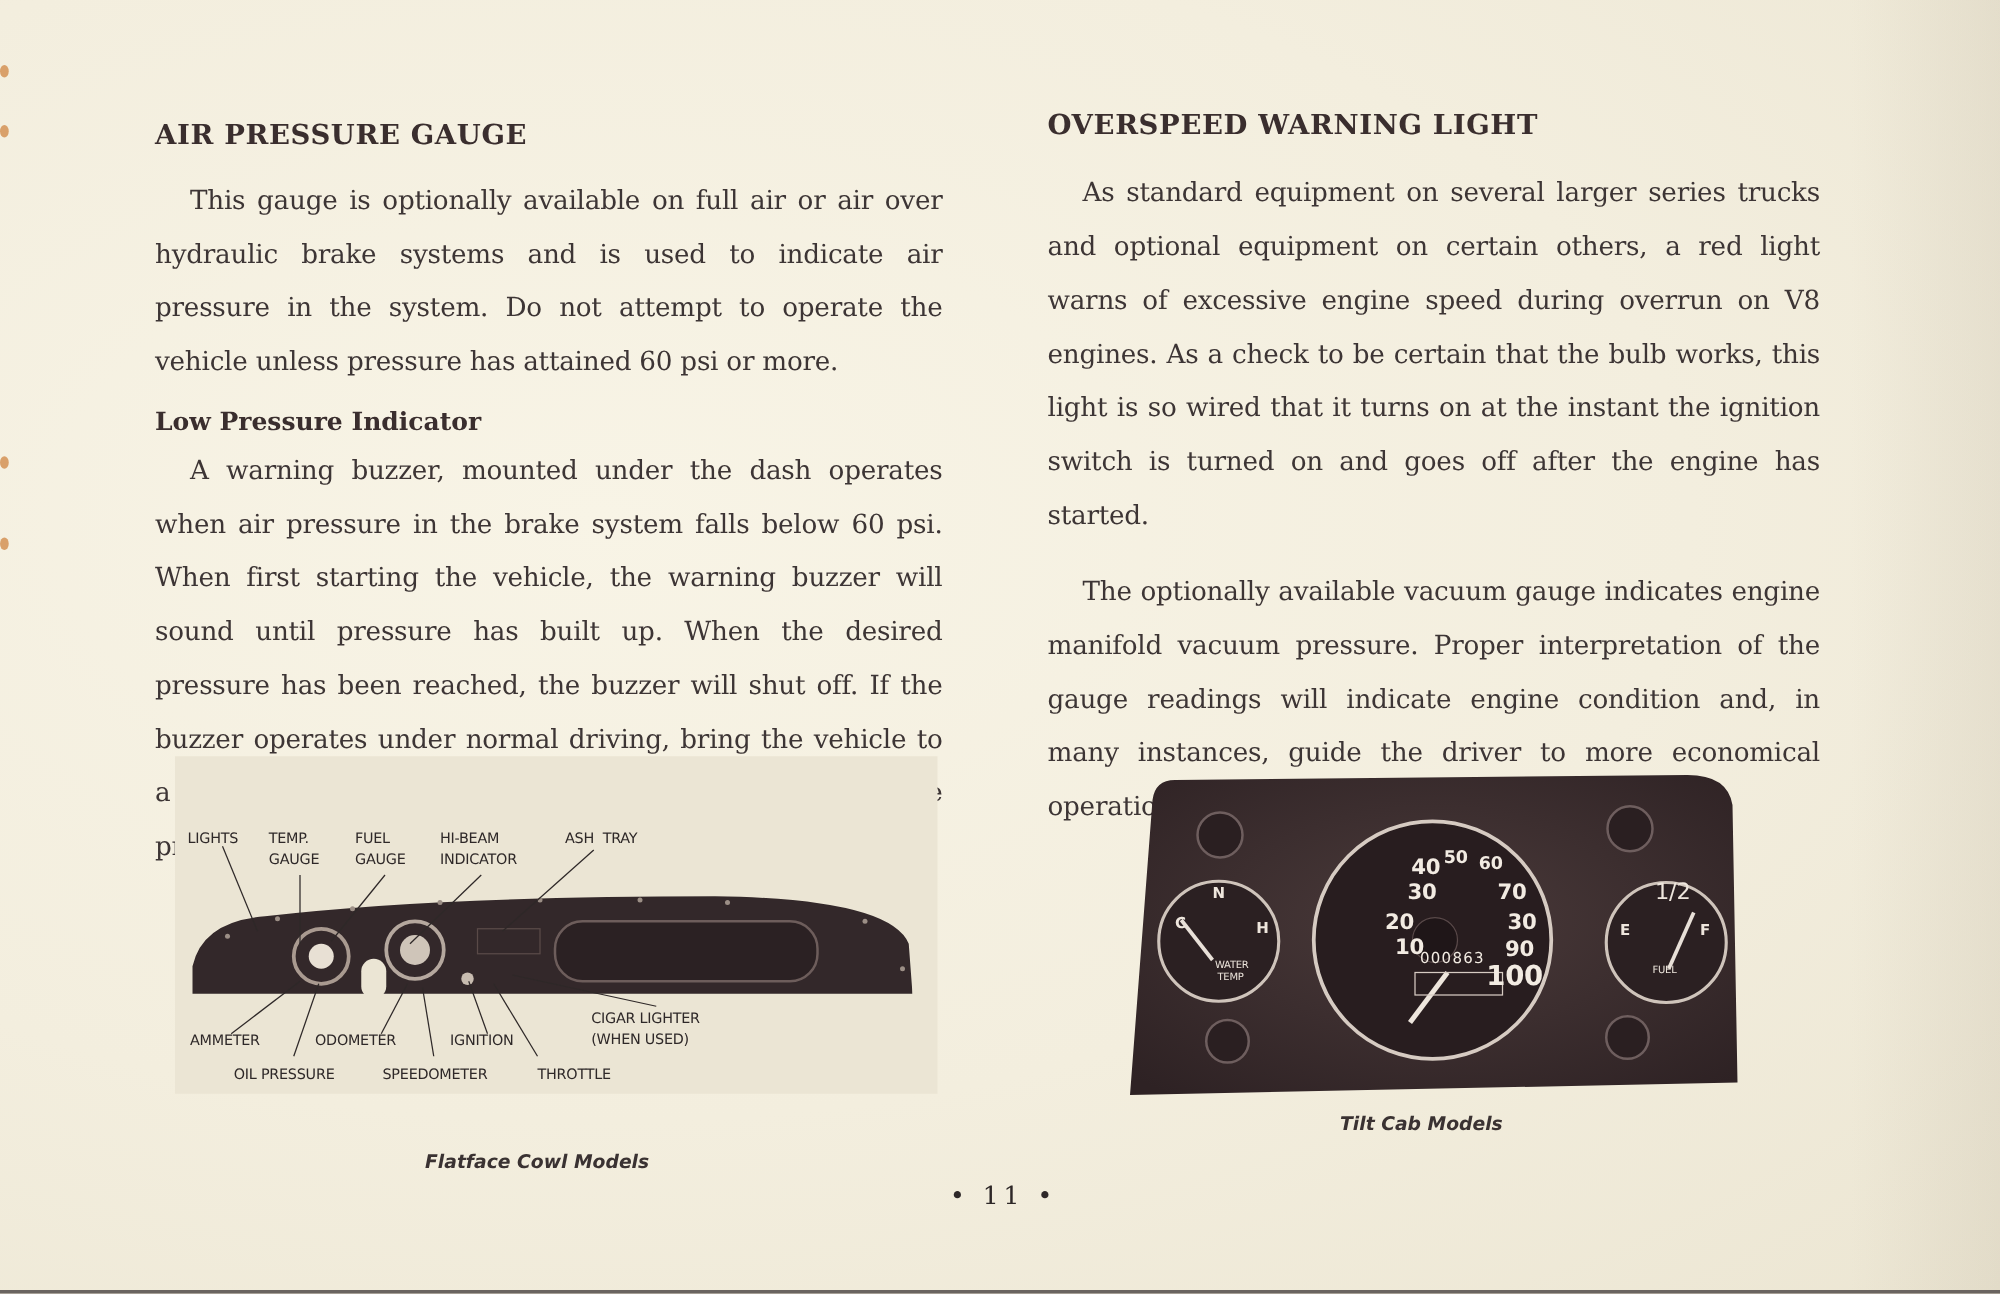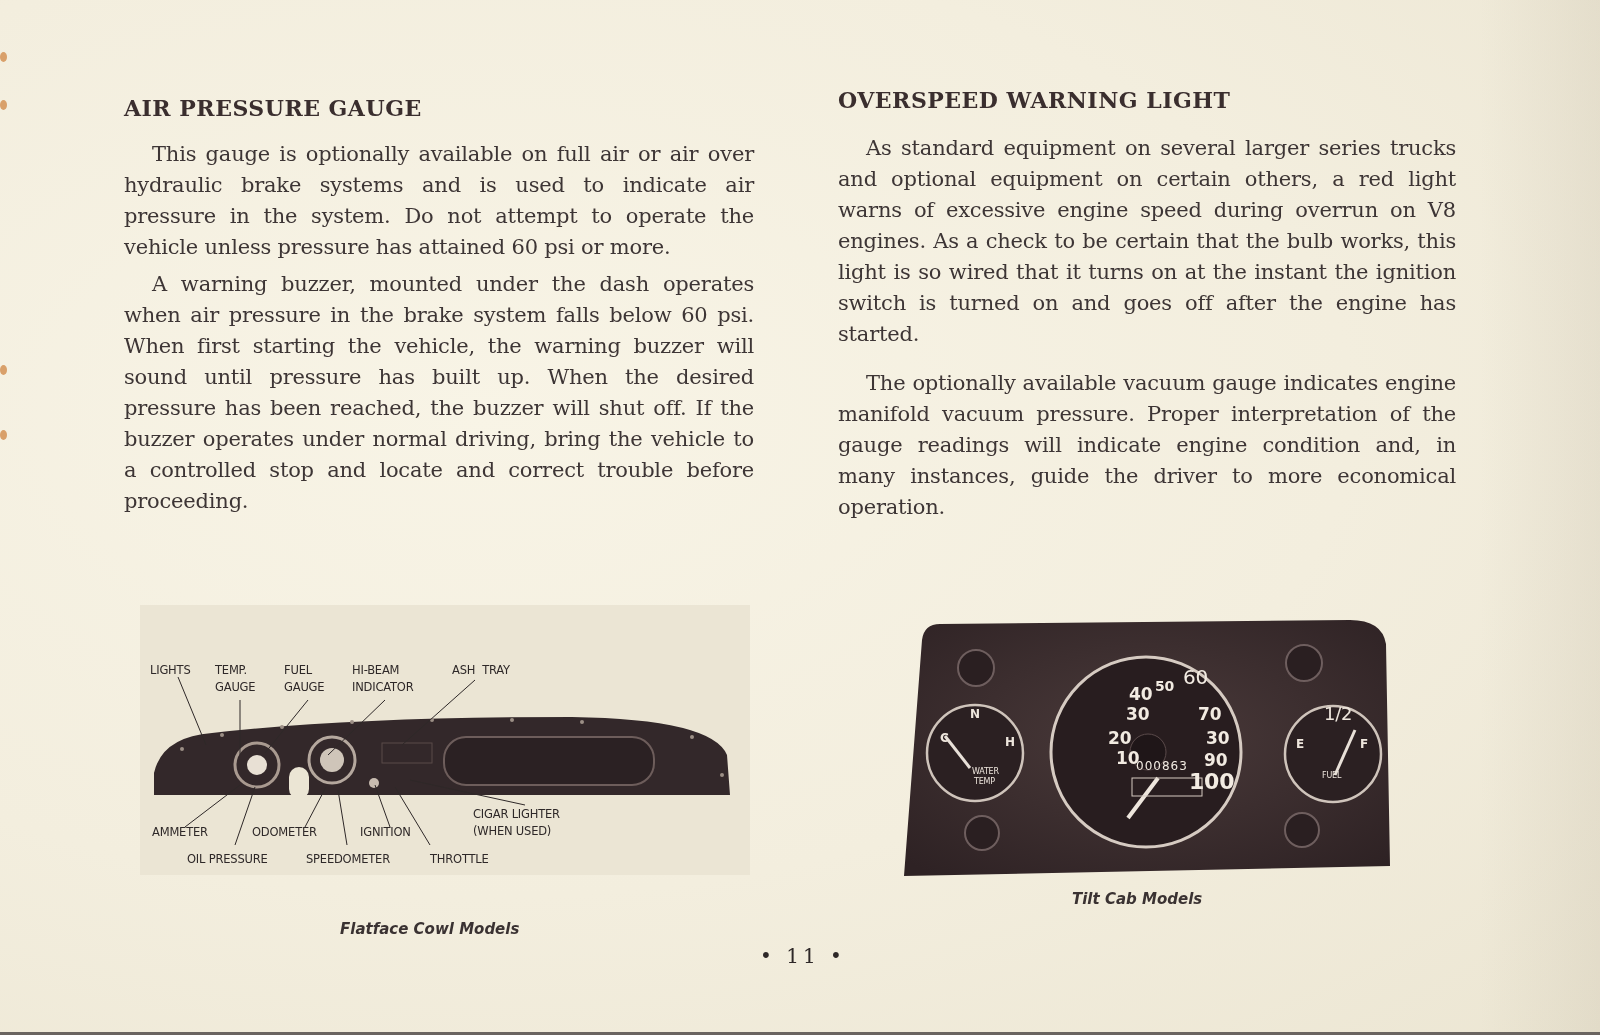--- a/index.html
+++ b/index.html
@@ -30,21 +30,21 @@
 
   h2.heading {
     font-family: "DejaVu Serif", serif; font-weight: bold;
     font-size: 22px; letter-spacing: 0.5px; margin: 0; color: #3a2e2e;
   }
   h3.subheading {
     font-family: "DejaVu Serif", serif; font-weight: bold;
     font-size: 20px; margin: 0; color: #3a2e2e;
   }
   p.body-text {
-    margin: 0; font-size: 21px; line-height: 31px;
+    margin: 0; font-size: 21px; line-height: 43px;
     text-align: justify; text-indent: 28px; color: #3d3535;
     letter-spacing: -0.2px;
   }
 
   #h-air { margin-top: 4px; }
   #p-air { margin-top: 18px; }
   #h-low { margin-top: 14px; }
   #p-low { margin-top: 6px; }
   #h-over { margin-top: 4px; }
   #p-over { margin-top: 20px; }
@@ -81,20 +81,21 @@
 <div class="page">
   <div class="right-shade"></div>
   <div class="stain" style="top:52px"></div>
   <div class="stain" style="top:100px"></div>
   <div class="stain" style="top:365px"></div>
   <div class="stain" style="top:430px"></div>
 
   <div class="col col-left">
     <h2 id="h-air" class="heading">AIR PRESSURE GAUGE</h2>
     <p id="p-air" class="body-text">This gauge is optionally available on full air or air over hydraulic brake systems and is used to indicate air pressure in the system. Do not attempt to operate the vehicle unless pressure has attained 60 psi or more.</p>
+    <h3 id="h-low" class="subheading">Low Pressure Indicator</h3>
     <p id="p-low" class="body-text">A warning buzzer, mounted under the dash operates when air pressure in the brake system falls below 60 psi. When first starting the vehicle, the warning buzzer will sound until pressure has built up. When the desired pressure has been reached, the buzzer will shut off. If the buzzer operates under normal driving, bring the vehicle to a controlled stop and locate and correct trouble before proceeding.</p>
   </div>
 
   <div class="figure-left">
     <svg class="dash-panel" viewBox="0 0 578 82" width="578" height="82">
       <path d="M2 80 L2 58 Q10 22 60 18 Q200 2 420 2 Q560 4 575 40 L578 80 Z" fill="#33282a"></path>
       <rect x="137" y="52" width="20" height="32" rx="10" fill="#ebe5d4"></rect>
       <circle cx="105" cy="50" r="22" fill="none" stroke="#a99a90" stroke-width="3"></circle>
       <circle cx="105" cy="50" r="10" fill="#e8e0d4"></circle>
       <circle cx="180" cy="45" r="23" fill="none" stroke="#b5a89e" stroke-width="3"></circle>
@@ -191,21 +192,21 @@
     <div class="fig-label" style="left:105px;top:116px;color:#eee6dd;font-size:12px;font-weight:bold">H</div>
     <div class="fig-label" style="left:72px;top:146px;color:#eee6dd;font-size:8px">WATER</div>
     <div class="fig-label" style="left:74px;top:156px;color:#eee6dd;font-size:8px">TEMP</div>
 
     
     <div class="fig-label" style="left:216px;top:132px;color:#f2ebe2;font-size:17px;font-weight:bold">10</div>
     <div class="fig-label" style="left:208px;top:112px;color:#f2ebe2;font-size:17px;font-weight:bold">20</div>
     <div class="fig-label" style="left:226px;top:88px;color:#f2ebe2;font-size:17px;font-weight:bold">30</div>
     <div class="fig-label" style="left:229px;top:68px;color:#f2ebe2;font-size:17px;font-weight:bold">40</div>
     <div class="fig-label" style="left:255px;top:60px;color:#f2ebe2;font-size:14px;font-weight:bold">50</div>
-    <div class="fig-label" style="left:283px;top:51px;color:#f2ebe2;font-size:20px;font-weight:normal">60</div>
+    <div class="fig-label" style="left:283px;top:65px;color:#f2ebe2;font-size:14px;font-weight:bold">60</div>
     <div class="fig-label" style="left:298px;top:88px;color:#f2ebe2;font-size:17px;font-weight:bold">70</div>
     <div class="fig-label" style="left:306px;top:112px;color:#f2ebe2;font-size:17px;font-weight:bold">30</div>
     <div class="fig-label" style="left:304px;top:134px;color:#f2ebe2;font-size:17px;font-weight:bold">90</div>
     <div class="fig-label" style="left:289px;top:156px;color:#f2ebe2;font-size:22px;font-weight:bold">100</div>
     <div class="fig-label" style="left:236px;top:140px;color:#f2ebe2;font-size:12px;letter-spacing:1px">000863</div>
 
     
     <div class="fig-label" style="left:424px;top:88px;color:#eee6dd;font-size:18px;font-weight:normal">1/2</div>
     <div class="fig-label" style="left:396px;top:118px;color:#eee6dd;font-size:12px;font-weight:bold">E</div>
     <div class="fig-label" style="left:460px;top:118px;color:#eee6dd;font-size:12px;font-weight:bold">F</div>

